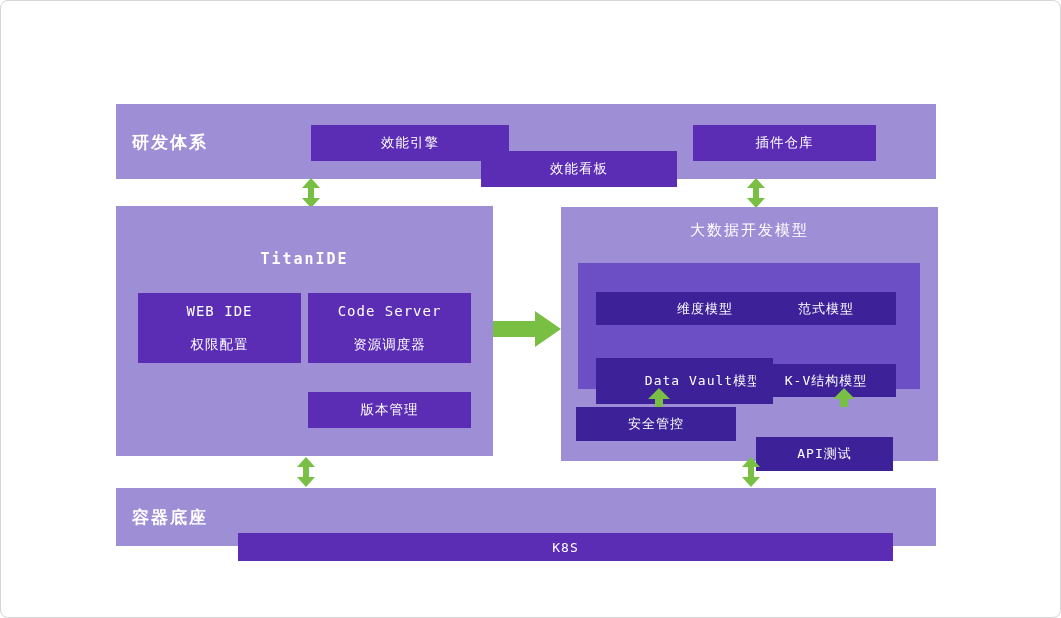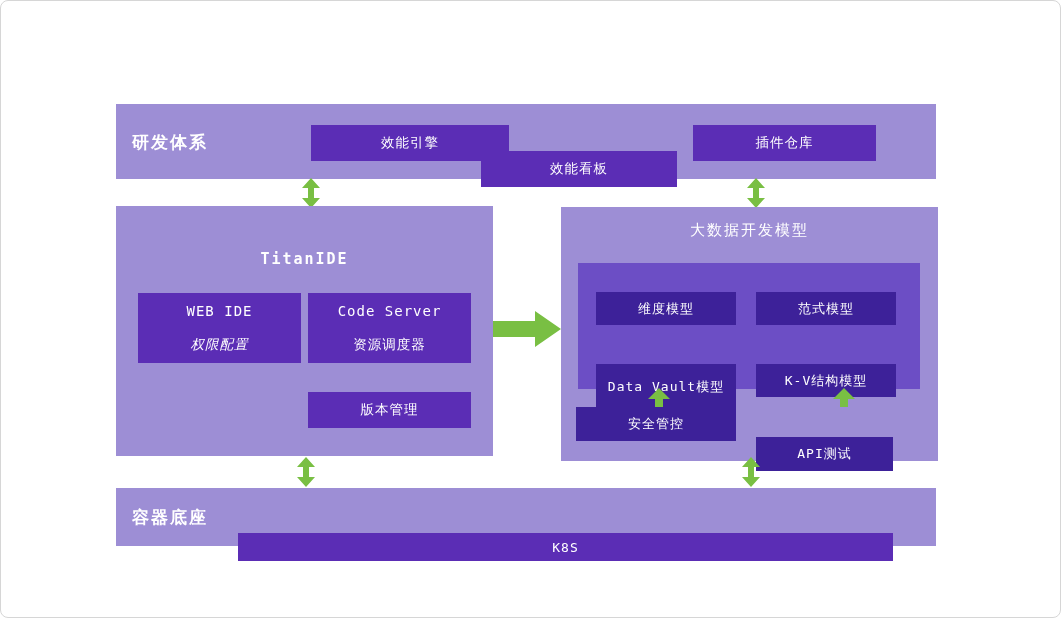--- a/index.html
+++ b/index.html
@@ -92,38 +92,38 @@
   <div class="icon" style="left:745px; top:177px;">
     <svg width="20" height="30" viewBox="0 0 20 30">
       <polygon points="10,0 19,10 13,10 13,20 19,20 10,30 1,20 7,20 7,10 1,10" fill="#79bf43"></polygon>
     </svg>
   </div>
 
   <div class="box" style="left:115px; top:205px; width:377px; height:250px;">
     <div class="box-title mono" style="font-weight:bold;">TitanIDE</div>
     <div class="btn mono" style="left:22px;  top:57px;  width:163px; height:36px; font-size:14px;">WEB IDE</div>
     <div class="btn mono" style="left:192px; top:57px;  width:163px; height:36px; font-size:14px;">Code Server</div>
-    <div class="btn" style="left:22px;  top:121px; width:163px; height:36px;font-style:italic;">权限配置</div>
+    <div class="btn" style="left:22px;  top:121px; width:163px; height:36px;">权限配置</div>
     <div class="btn" style="left:192px; top:121px; width:163px; height:36px;">资源调度器</div>
     <div class="btn" style="left:192px; top:186px; width:163px; height:36px;">版本管理</div>
   </div>
 
   <div class="icon" style="left:492px; top:310px;">
     <svg width="68" height="36" viewBox="0 0 68 36">
       <polygon points="0,10 42,10 42,0 68,18 42,36 42,26 0,26" fill="#79bf43"></polygon>
     </svg>
   </div>
 
   <div class="box" style="left:560px; top:206px; width:377px; height:254px;">
     <div class="box-title">大数据开发模型</div>
 
     <div class="inner-panel" style="left:17px; top:56px; width:342px; height:126px;">
-      <div class="btn inner-btn" style="left:18px;  top:29px; width:140px; height:33px;">维度模型</div>
+      <div class="btn inner-btn" style="left:18px;  top:29px; width:140px; height:33px;padding-left:39px;">维度模型</div>
       <div class="btn inner-btn" style="left:178px; top:29px; width:140px; height:33px;">范式模型</div>
-      <div class="btn inner-btn mono" style="left:18px;  top:71px; width:140px; height:46px;">Data Vault模型</div>
+      <div class="btn inner-btn mono" style="left:18px;  top:65px; width:140px; height:46px;padding-left:37px;">Data Vault模型</div>
       <div class="btn inner-btn mono" style="left:178px; top:71px; width:140px; height:33px;">K-V结构模型</div>
     </div>
 
     <div class="icon" style="left:87px; top:181px;">
       <svg width="22" height="19" viewBox="0 0 22 19">
         <polygon points="11,0 22,11 15,11 15,19 7,19 7,11 0,11" fill="#79bf43"></polygon>
       </svg>
     </div>
     <div class="icon" style="left:272px; top:181px;">
       <svg width="22" height="19" viewBox="0 0 22 19">

